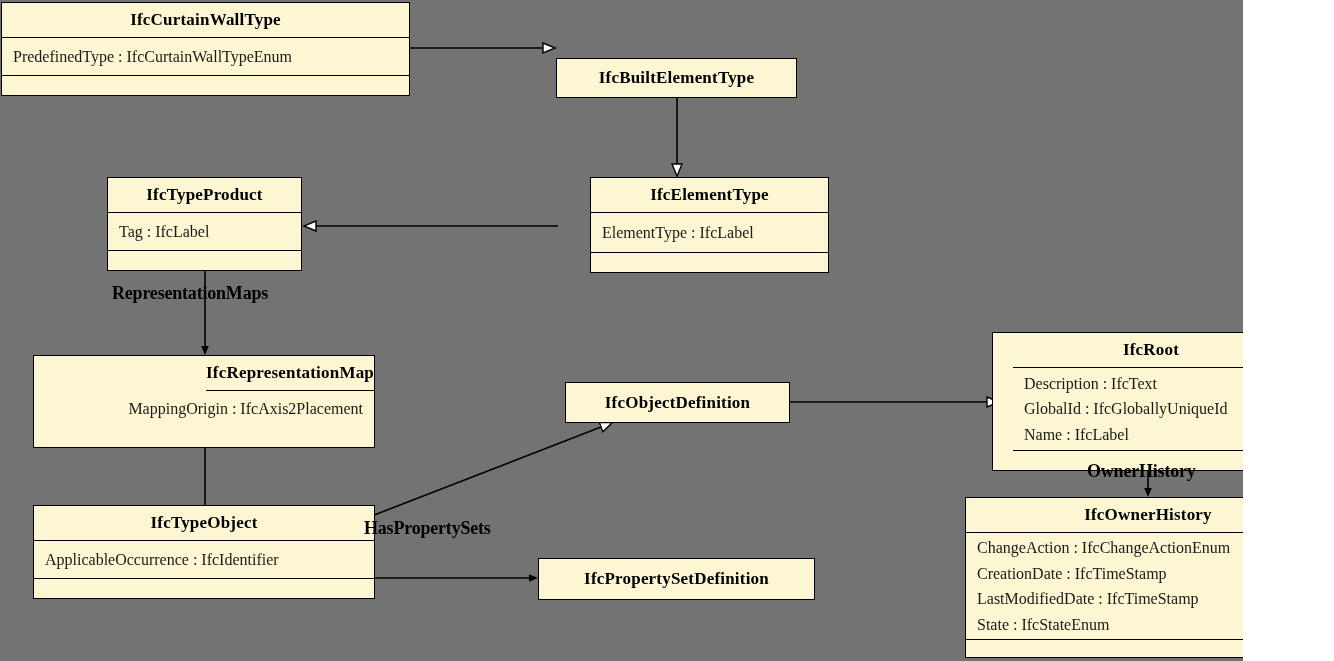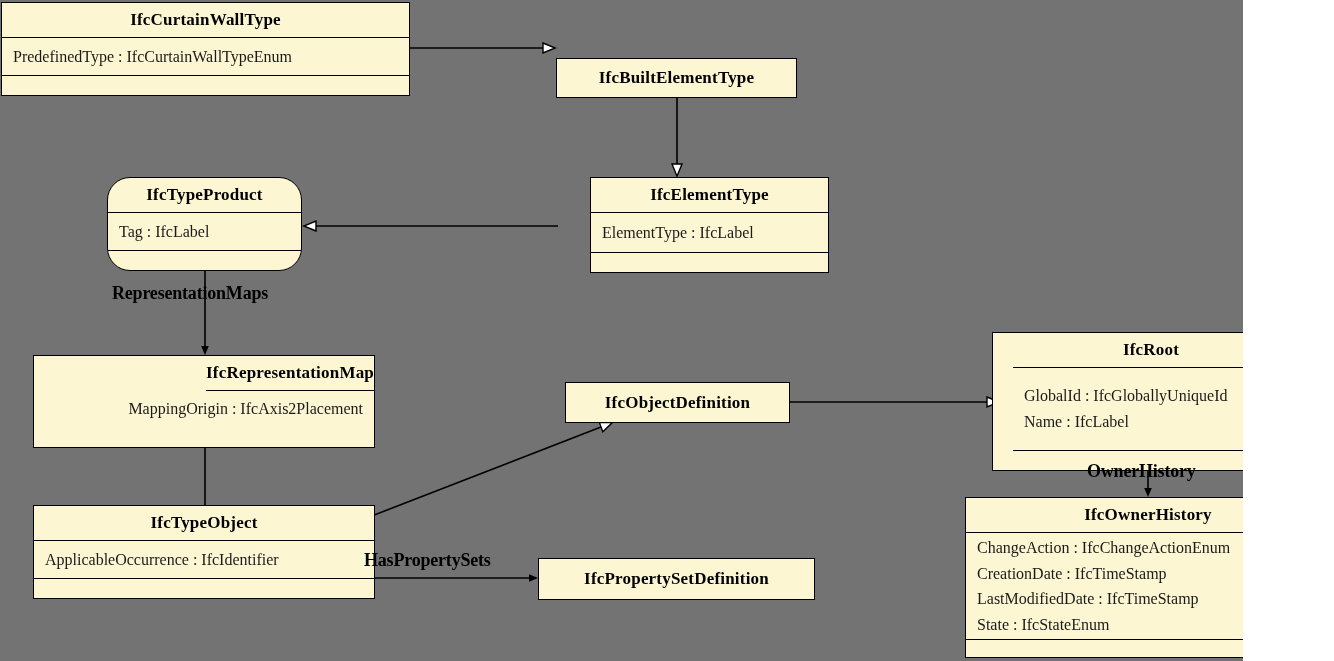--- a/index.html
+++ b/index.html
@@ -59,21 +59,21 @@
     <div class="a">
       <div>PredefinedType : IfcCurtainWallTypeEnum</div>
     </div>
     <div class="e"></div>
   </div>
 
   <div class="cls single" style="left:556px; top:27px; width:241px; height:40px;margin-top:31px;">
     <div class="t">IfcBuiltElementType</div>
   </div>
 
-  <div class="cls multi" style="left:107px; top:177px; width:195px; height:94px;border-radius:23px;">
+  <div class="cls multi" style="left:107px; top:177px; width:195px; height:94px;">
     <div class="t">IfcTypeProduct</div>
     <div class="a">
       <div>Tag : IfcLabel</div>
     </div>
     <div class="e"></div>
   </div>
 
   <div class="cls multi" style="left:558px; top:177px; width:239px; height:96px;margin-left:32px;">
     <div class="t">IfcElementType</div>
     <div class="a">
@@ -90,20 +90,21 @@
     <div class="e"></div>
   </div>
 
   <div class="cls single" style="left:565px; top:382px; width:225px; height:41px;">
     <div class="t">IfcObjectDefinition</div>
   </div>
 
   <div class="cls multi" style="left:992px; top:332px; width:298px; height:139px;padding-left:20px;">
     <div class="t">IfcRoot</div>
     <div class="a">
+      <div>Description : IfcText</div>
       <div>GlobalId : IfcGloballyUniqueId</div>
       <div>Name : IfcLabel</div>
     </div>
     <div class="e"></div>
   </div>
 
   <div class="cls multi" style="left:33px; top:505px; width:342px; height:94px;">
     <div class="t">IfcTypeObject</div>
     <div class="a">
       <div>ApplicableOccurrence : IfcIdentifier</div>
@@ -121,15 +122,15 @@
       <div>ChangeAction : IfcChangeActionEnum</div>
       <div>CreationDate : IfcTimeStamp</div>
       <div>LastModifiedDate : IfcTimeStamp</div>
       <div>State : IfcStateEnum</div>
     </div>
     <div class="e"></div>
   </div>
 
   <div class="edge-label" style="left:112px; top:283px;">RepresentationMaps</div>
   <div class="edge-label" style="left:1087px; top:461px;">OwnerHistory</div>
-  <div class="edge-label" style="left:364px; top:550px;">HasPropertySets</div>
+  <div class="edge-label" style="left:364px; top:518px;">HasPropertySets</div>
 
 </div>
 
 </body></html>

